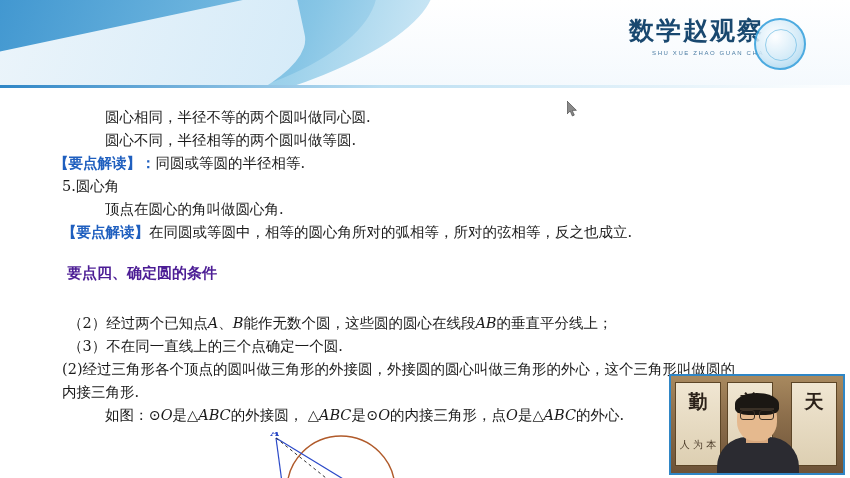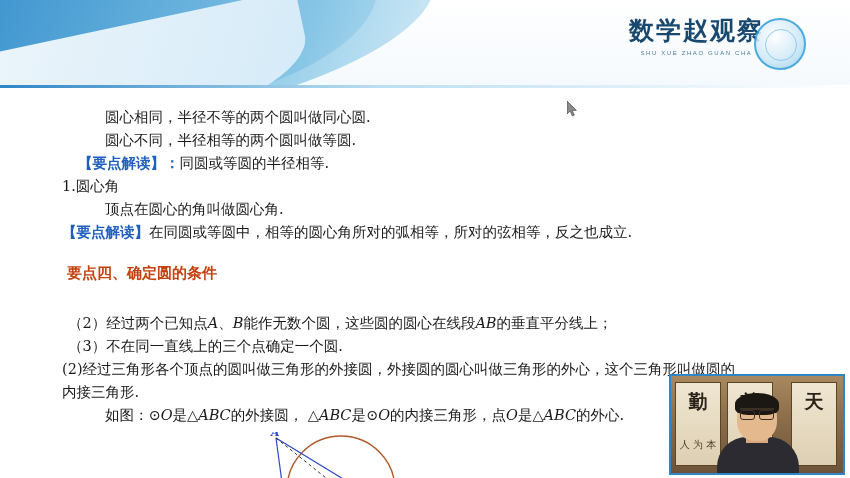--- a/index.html
+++ b/index.html
@@ -77,21 +77,21 @@
     left: 0;
     bottom: 0;
     width: 850px;
     height: 3px;
     background: linear-gradient(90deg, #2f86c6 0%, #bcdff2 45%, #ffffff 100%);
   }
   #logo {
     position: absolute;
     right: 86px;
     top: 14px;
-    text-align: center;
+    text-align: right;
     color: #16446e;
     user-select: none;
   }
   #logo .logo-cn {
     font-family: "DejaVu Serif", "Liberation Serif", serif;
     font-size: 25px;
     font-weight: bold;
     letter-spacing: 2px;
     color: #19486f;
     white-space: nowrap;
@@ -140,21 +140,21 @@
     white-space: nowrap;
     font-size: 14.5px;
     line-height: 18px;
     color: #1a1a1a;
   }
   .keypoint {
     color: #1f5fbf;
     font-weight: bold;
   }
   .hdr {
-    color: #c2410c;
+    color: #4c1d95;
     font-weight: bold;
     font-size: 15px;
   }
   .italic {
     font-style: italic;
     font-family: "DejaVu Serif", "Liberation Serif", serif;
   }
   
   #figure {
     position: absolute;
@@ -293,23 +293,23 @@
       <div id="logo-circle"></div>
       <div class="bottomline"></div>
     </div>
 
     <div id="content">
 
       <div class="line" style="left:105px; top:20px;">圆心相同，半径不等的两个圆叫做同心圆.</div>
 
       <div class="line" style="left:105px; top:43px;">圆心不同，半径相等的两个圆叫做等圆.</div>
 
-      <div class="line" style="left:78px; top:66px;text-align:center;"><span class="keypoint">【要点解读】：</span><span>同圆或等圆的半径相等.</span></div>
-
-      <div class="line" style="left:62px; top:89px;">1.圆心角</div>
+      <div class="line" style="left:54px; top:66px;text-align:center;"><span class="keypoint">【要点解读】：</span><span>同圆或等圆的半径相等.</span></div>
+
+      <div class="line" style="left:62px; top:89px;">5.圆心角</div>
 
       <div class="line" style="left:105px; top:112px;">顶点在圆心的角叫做圆心角.</div>
 
       <div class="line" style="left:62px; top:135px;text-align:center;"><span class="keypoint">【要点解读】</span><span>在同圆或等圆中，相等的圆心角所对的弧相等，所对的弦相等，反之也成立.</span></div>
 
       <div class="line hdr" style="left:67px; top:176px;">要点四、确定圆的条件</div>
 
 
       <div class="line" style="left:68px; top:226px;"><span>（2）经过两个已知点</span><span class="italic">A</span><span>、</span><span class="italic">B</span><span>能作无数个圆，这些圆的圆心在线段</span><span class="italic">AB</span><span>的垂直平分线上；</span></div>
 

